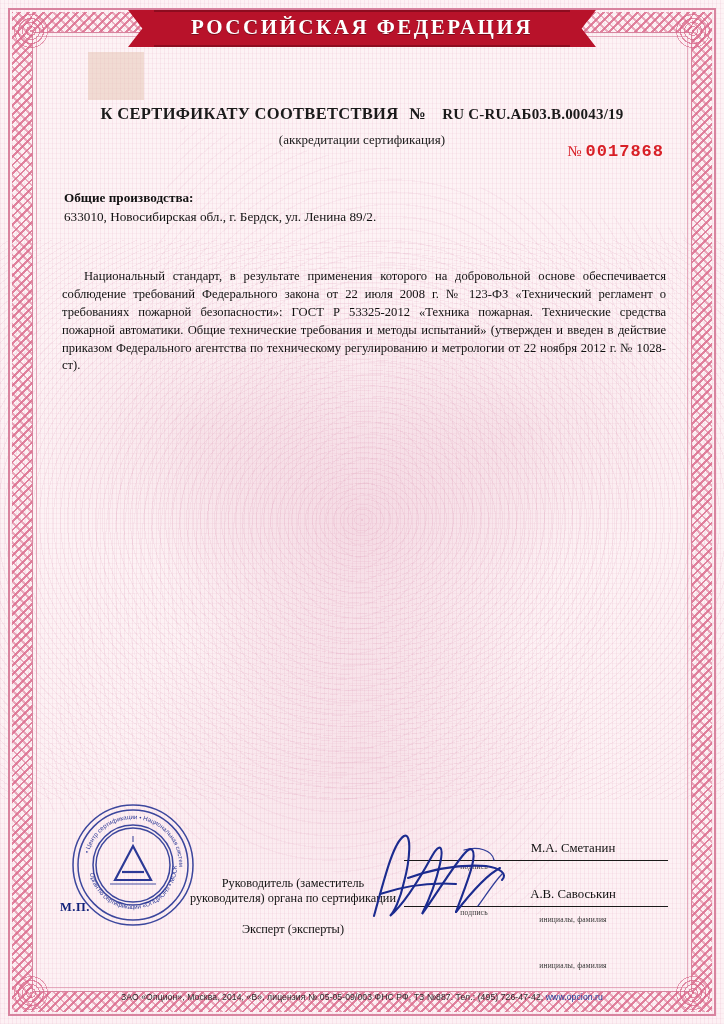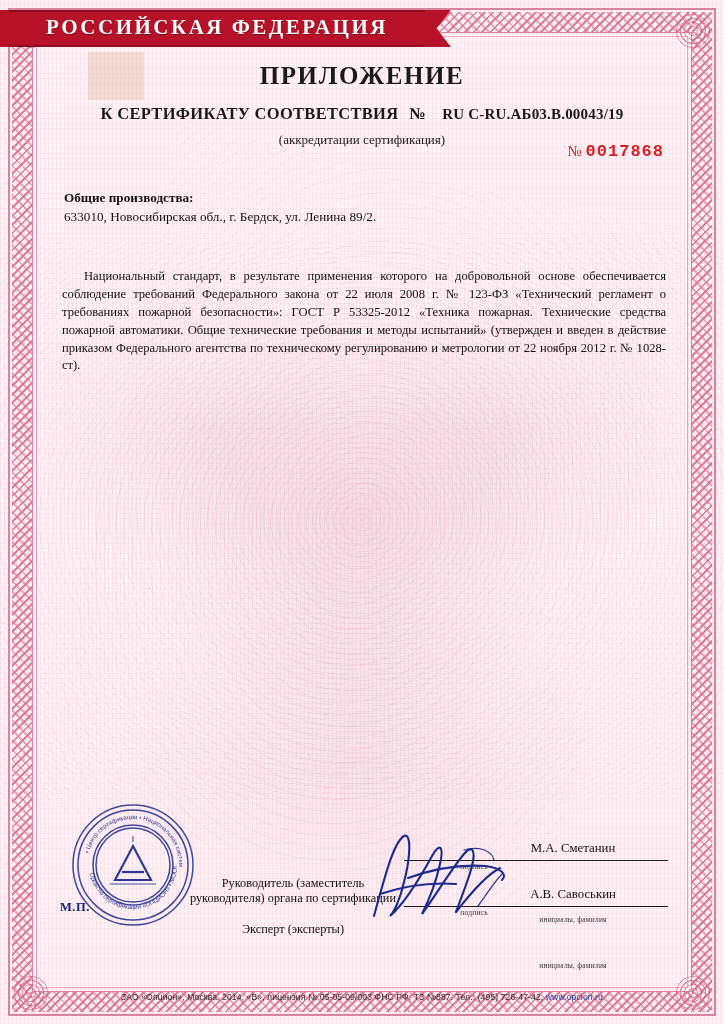--- a/index.html
+++ b/index.html
@@ -117,20 +117,21 @@
   .rosette.tr { right: 14px; top: 14px; }
   .rosette.bl { left: 14px;  bottom: 14px; }
   .rosette.br { right: 14px; bottom: 14px; }
 
   
   .banner-wrap {
     position: absolute;
     left: 0; right: 0;
     top: 10px;
     display: flex;
+    justify-content: center;
   }
   .banner {
     position: relative;
     background: #b8122a;
     color: #ffffff;
     padding: 5px 46px 7px 46px;
     font-family: "Liberation Serif", serif;
     font-weight: bold;
     font-size: 21px;
     letter-spacing: 2.5px;
@@ -396,21 +397,20 @@
   <div class="rosette br"></div>
 
   <div class="banner-wrap">
     <div class="banner">
       <span class="banner-text">РОССИЙСКАЯ ФЕДЕРАЦИЯ</span>
     </div>
   </div>
 
   <div class="watermark"></div>
 
-  <div class="title-main">ПРИЛОЖЕНИЕ</div>
 
   <div class="title-sub">
     <span>К СЕРТИФИКАТУ СООТВЕТСТВИЯ</span>
     <span class="numsign">№</span>
     <span class="cert-number">RU C-RU.АБ03.В.00043/19</span>
   </div>
 
   <div class="title-note">(аккредитации сертификация)</div>
 
   <div class="blank-number">

